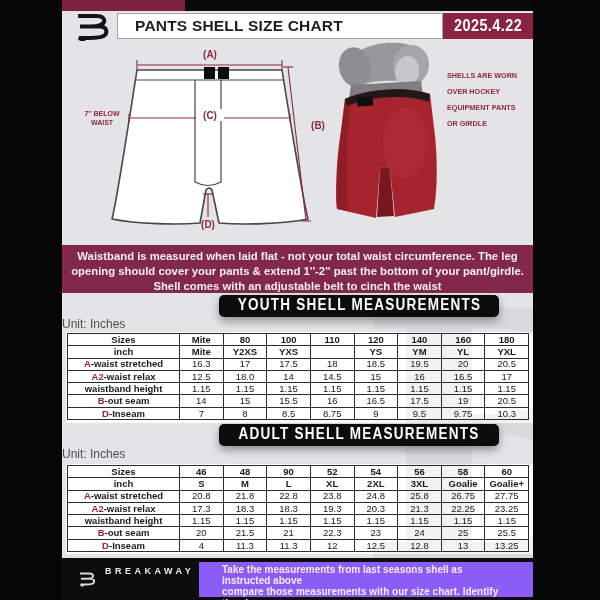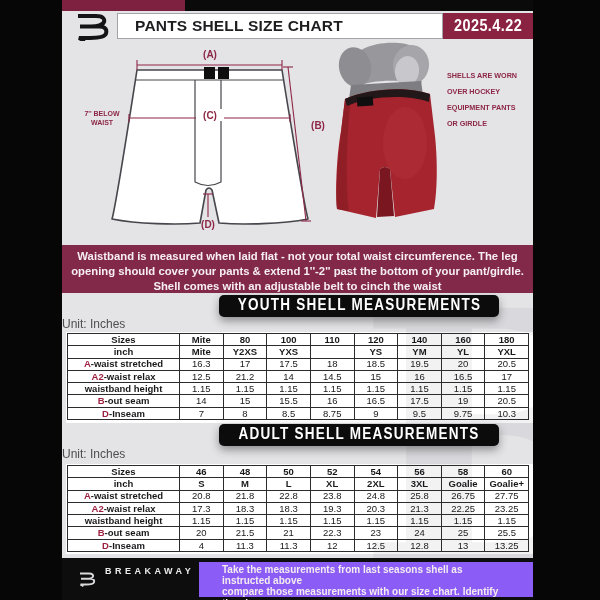--- a/index.html
+++ b/index.html
@@ -190,21 +190,21 @@
             <td class="val">17.5</td>
             <td class="val">18</td>
             <td class="val">18.5</td>
             <td class="val">19.5</td>
             <td class="val">20</td>
             <td class="val">20.5</td>
           </tr>
           <tr>
             <td class="lbl"><span class="pfx">A2</span>-waist relax</td>
             <td class="val">12.5</td>
-            <td class="val">21.2</td>
+            <td class="val">18.0</td>
             <td class="val">14</td>
             <td class="val">14.5</td>
             <td class="val">15</td>
             <td class="val">16</td>
             <td class="val">16.5</td>
             <td class="val">17</td>
           </tr>
           <tr>
             <td class="lbl">waistband height</td>
             <td class="val">1.15</td>
@@ -255,21 +255,21 @@
           <col>
           <col>
           <col>
           <col>
         </colgroup>
       <tbody>
           <tr>
             <td class="lbl hdr">Sizes</td>
             <td class="val hdr">46</td>
             <td class="val hdr">48</td>
-            <td class="val hdr">50</td>
+            <td class="val hdr">90</td>
             <td class="val hdr">52</td>
             <td class="val hdr">54</td>
             <td class="val hdr">56</td>
             <td class="val hdr">58</td>
             <td class="val hdr">60</td>
           </tr>
           <tr>
             <td class="lbl hdr">inch</td>
             <td class="val hdr">S</td>
             <td class="val hdr">M</td>

